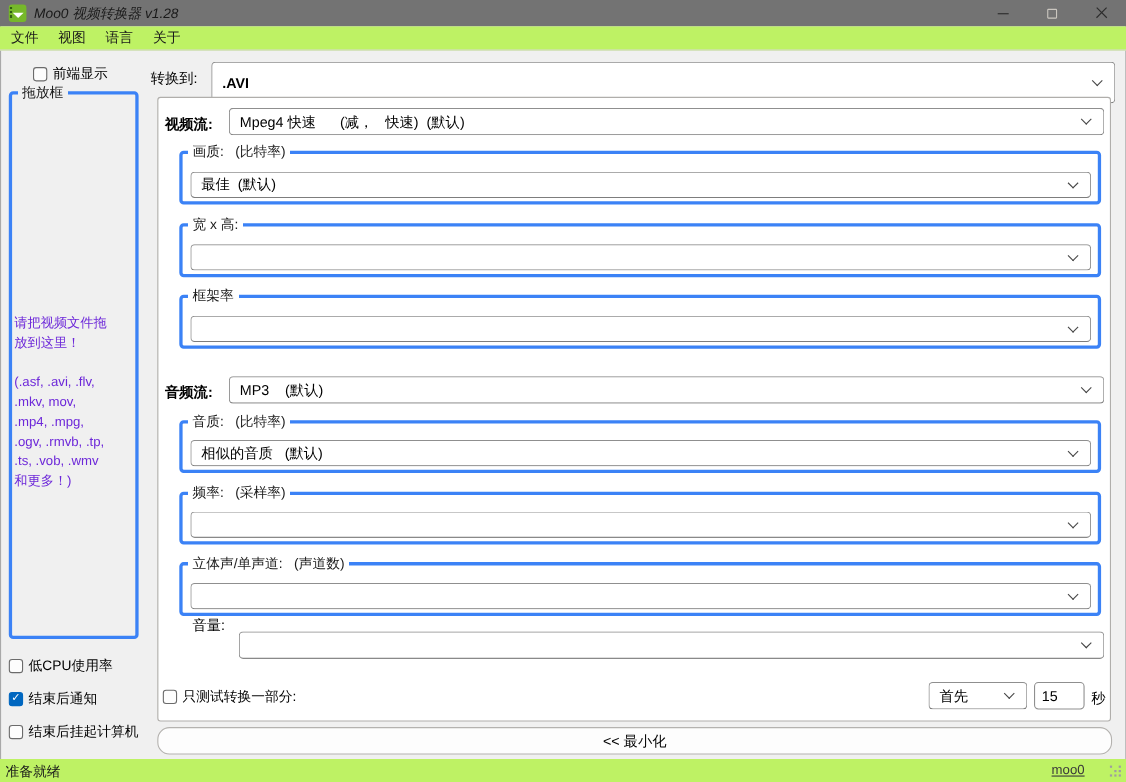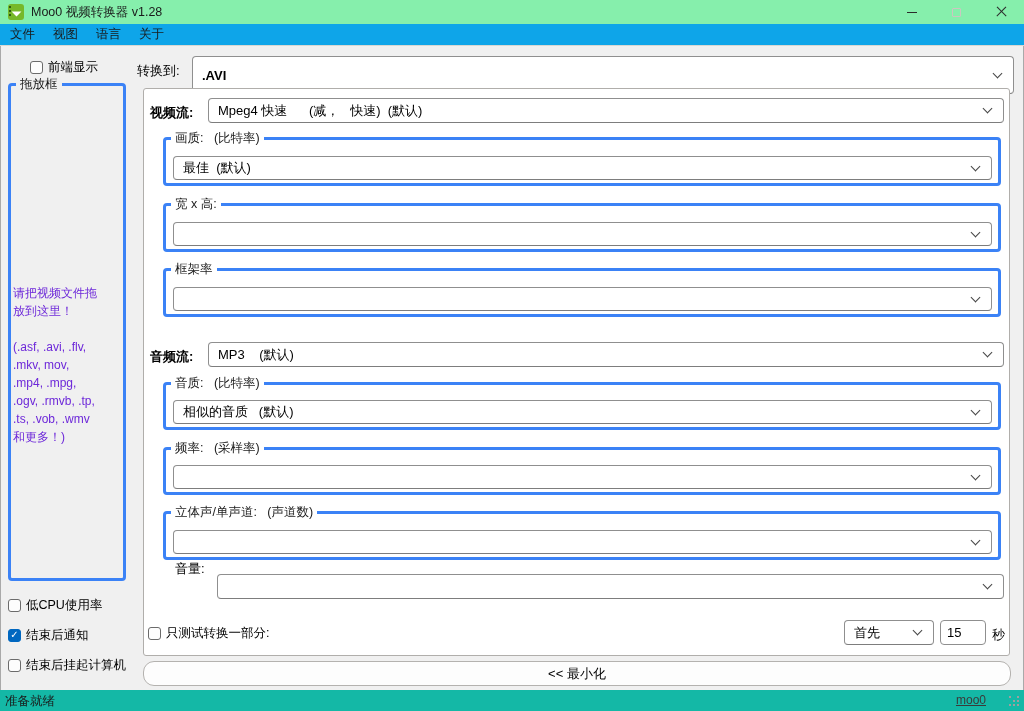--- a/index.html
+++ b/index.html
@@ -7,39 +7,39 @@
   body { font-family: "Liberation Sans", sans-serif; }
 
   .window{
     position:relative; width:1024px; height:711px;
     background:#f0f0f0; overflow:hidden;
     box-shadow: inset 0 0 0 1px #a9a9a9;
   }
 
   
   .titlebar{ position:absolute; left:0; top:0; width:1024px; height:24px;
-    background:#86efac; display:flex; align-items:center; }
+    background:#737373; display:flex; align-items:center;font-style:italic; }
   .app-icon{ position:relative; width:16px; height:16px; margin-left:8px;
     background:#76b82a; border-radius:3px; flex:0 0 auto; }
   .app-icon::before{ content:""; position:absolute; left:1px; top:2px; width:2px; height:12px;
     background:repeating-linear-gradient(#2f5d12 0 2px, transparent 2px 4px); }
   .app-icon .arrow{ position:absolute; left:5px; top:4px; width:0; height:0;
     border-left:7px solid transparent; border-bottom:7px solid #ffffff;
     transform:rotate(45deg); }
   .title-text{ margin-left:7px; font-size:12.5px; color:#1a1a1a; }
   .caption-buttons{ position:absolute; right:0; top:0; height:24px; display:flex; }
   .cap-btn{ width:45px; height:24px; display:flex; align-items:center; justify-content:center; position:relative; }
   .glyph-min{ width:10px; height:0; border-top:1px solid #2b2b2b; }
   .glyph-max{ width:9px; height:9px; border:1px solid #cbc7c0; border-radius:1px; }
   .glyph-x1,.glyph-x2{ position:absolute; width:13px; height:1.3px; background:#2b2b2b; }
   .glyph-x1{ transform:rotate(45deg); } .glyph-x2{ transform:rotate(-45deg); }
 
   
   .menubar{ position:absolute; left:0; top:24px; width:1024px; height:22px;
-    background:#0ea5e9; border-bottom:1px solid #d8d8d4; display:flex; align-items:center; padding-left:1px; }
+    background:#bef264; border-bottom:1px solid #d8d8d4; display:flex; align-items:center; padding-left:1px; }
   .menu-item{ padding:3px 9px; font-size:12.5px; color:#1a1a1a; }
 
   
   .check-row{ position:absolute; display:flex; align-items:center; height:16px; }
   .cb{ width:13px; height:13px; background:#fdfdfd; border:1px solid #6b6b6b;
     border-radius:3px; flex:0 0 auto; display:flex; align-items:center; justify-content:center; }
   .cb.checked{ background:#0067c0; border-color:#0067c0; }
   .cb.checked::after{ content:"✓"; color:#fff; font-size:10px; line-height:1; }
   .cb-label{ margin-left:5px; font-size:12.5px; color:#000; white-space:pre; }
 
@@ -63,21 +63,21 @@
   .btn{ position:absolute; background:#fdfdfd; border:1px solid #b4b2af; border-radius:4px;
     display:flex; align-items:center; justify-content:center; font-size:13px; color:#000; }
 
   .text-input{ position:absolute; background:#fff; border:1px solid #8f8f8f; border-radius:4px;
     font-size:13px; padding-left:6px; font-family:"Liberation Sans",sans-serif; color:#000; }
 
   .dropzone-text{ position:absolute; left:13px; top:260px; width:108px;
     font-size:12px; line-height:18px; color:#6d28d9; white-space:pre-line;margin-top:24px; }
 
   
-  .statusbar{ position:absolute; left:0; top:690px; width:1024px; height:21px; background:#14b8a6; }
+  .statusbar{ position:absolute; left:0; top:690px; width:1024px; height:21px; background:#bef264; }
   .status-text{ position:absolute; left:5px; top:3px; font-size:12.5px; color:#1a1a1a; }
   .status-link{ position:absolute; right:38px; top:3px; font-size:12px; color:#3a3a3a;
     text-decoration:underline; }
   .grip{ position:absolute; right:4px; bottom:4px; width:12px; height:12px; }
   .grip::after{ content:""; position:absolute; left:0; top:0; width:2px; height:2px; background:#9f9f9f;
     box-shadow: 8px 0 #9f9f9f, 4px 4px #9f9f9f, 8px 4px #9f9f9f, 0 8px #9f9f9f, 4px 8px #9f9f9f, 8px 8px #9f9f9f;
     transform:translate(1px,1px); }
 </style>
 </head>
 <body>

